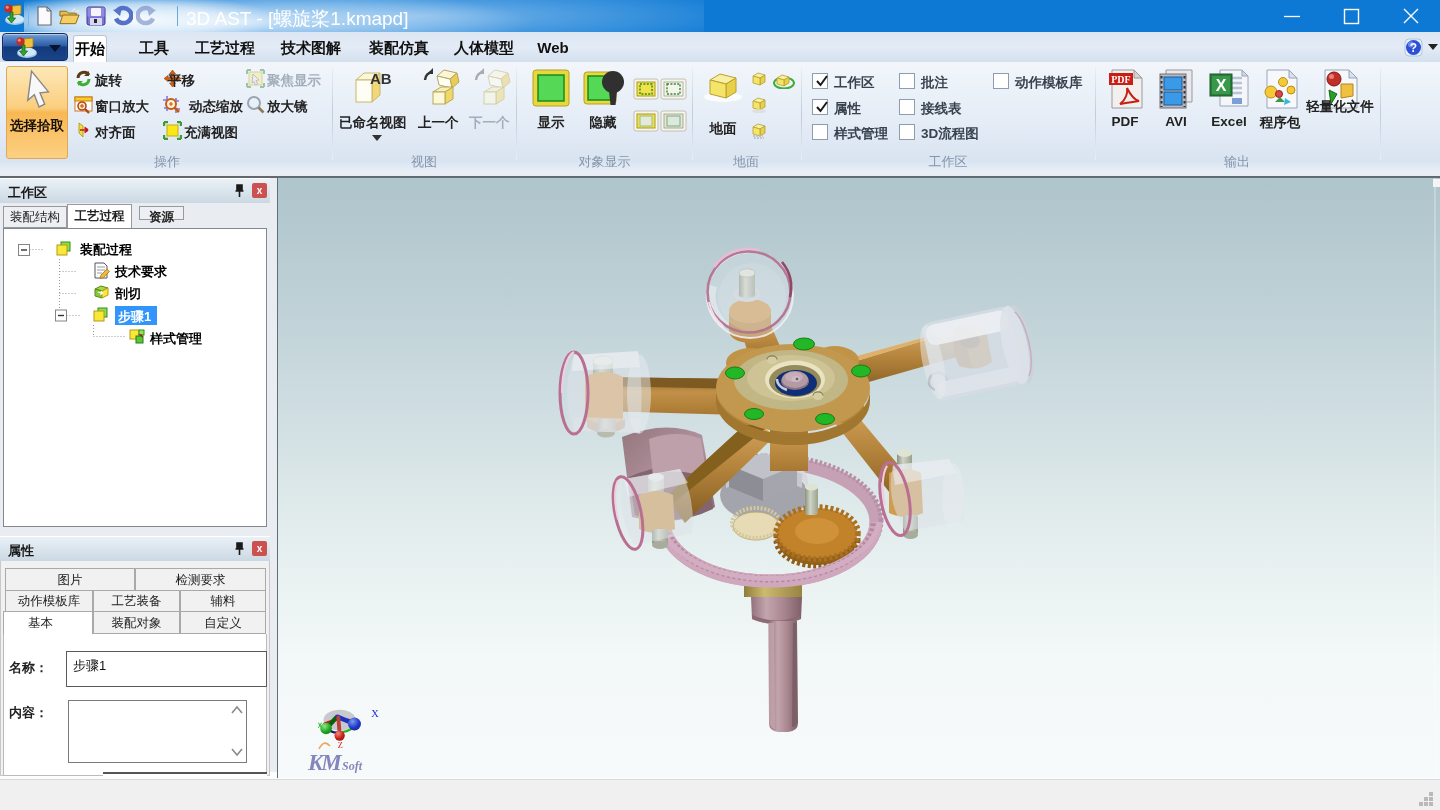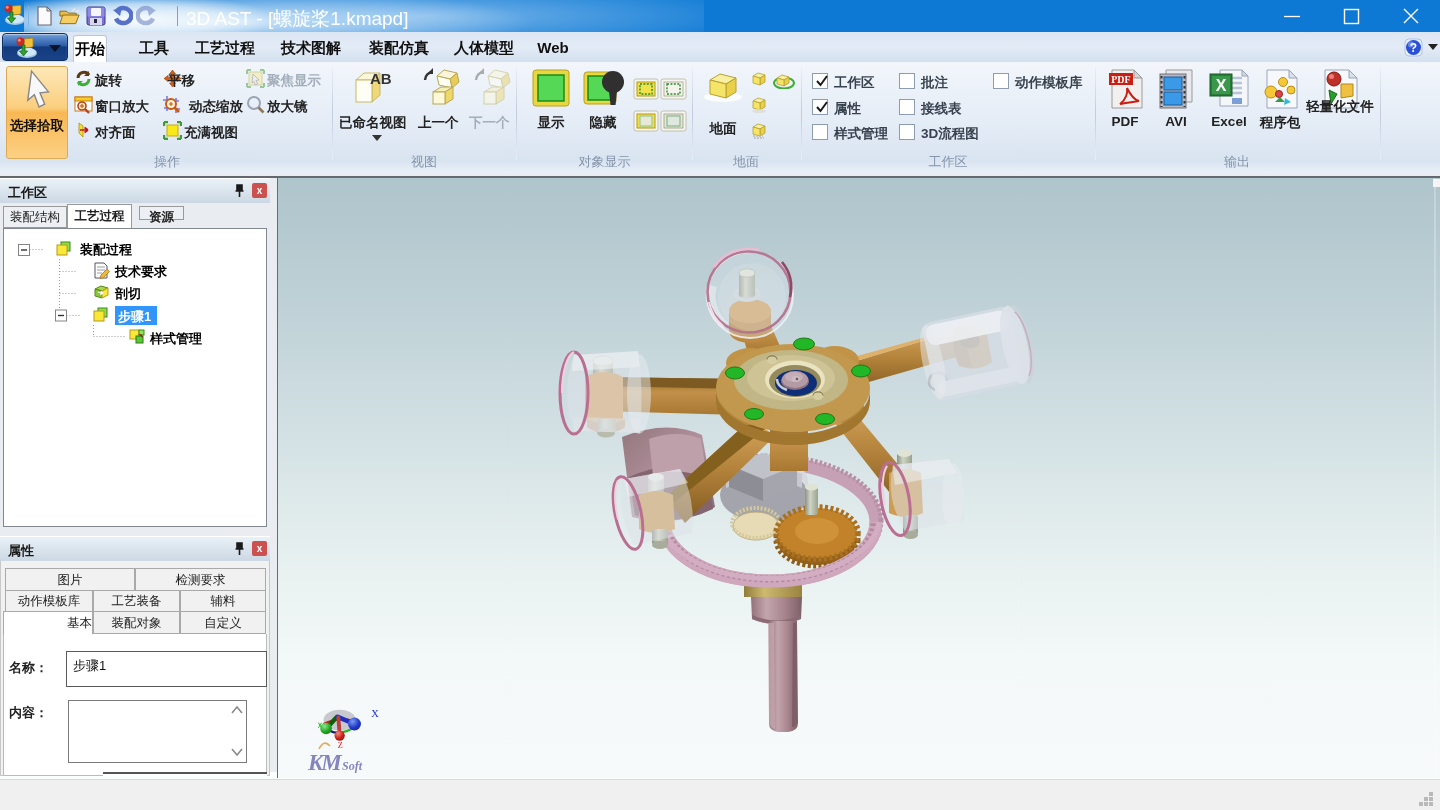--- a/index.html
+++ b/index.html
@@ -418,21 +418,21 @@
       <path d="M3 1 h5 v6 h-5 z M1.5 7 h8 M5.5 7 v6" stroke="#1a1a1a" stroke-width="1.6" fill="#1a1a1a"></path>
     </svg>
  <div class="xbtn">x</div>
 </div>
 <div class="abs" id="props"></div>
 <div class="abs ptab" style="left:5px;top:568px;width:130px;height:23px;line-height:22px">图片</div>
 <div class="abs ptab" style="left:135px;top:568px;width:131px;height:23px;line-height:22px">检测要求</div>
 <div class="abs ptab" style="left:5px;top:590px;width:88px;height:22px;line-height:21px">动作模板库</div>
 <div class="abs ptab" style="left:93px;top:590px;width:87px;height:22px;line-height:21px">工艺装备</div>
 <div class="abs ptab" style="left:180px;top:590px;width:86px;height:22px;line-height:21px">辅料</div>
-<div class="abs ptab on" style="left:3px;top:611px;width:90px;height:24px;line-height:23px;text-align:right;padding-left:6px">基本</div>
+<div class="abs ptab on" style="left:3px;top:611px;width:90px;height:24px;line-height:23px;text-align:left;padding-left:24px">基本</div>
 <div class="abs ptab" style="left:93px;top:611px;width:87px;height:23px;line-height:22px">装配对象</div>
 <div class="abs ptab" style="left:180px;top:611px;width:86px;height:23px;line-height:22px">自定义</div>
 <div class="abs" style="left:3px;top:634px;width:264px;height:142px;background:#fff;border:1px solid #bbb;border-top:none"></div>
 <div class="abs flabel" style="left:9px;top:659px">名称：</div>
 <div class="abs" style="left:66px;top:651px;width:201px;height:36px;background:#fff;border:1px solid #5a5a5a"></div>
 <div class="abs" style="left:73px;top:657px;font-size:13px;color:#111">步骤1</div>
 <div class="abs flabel" style="left:9px;top:704px">内容：</div>
 <div class="abs" style="left:68px;top:700px;width:179px;height:63px;background:#fff;border:1px solid #7a7a7a"></div>
 <svg class="abs" style="left:230px;top:704px" width="14" height="12">
     <path d="M2 9 L7 3 L12 9" fill="none" stroke="#8a8a8a" stroke-width="1.6"></path>

